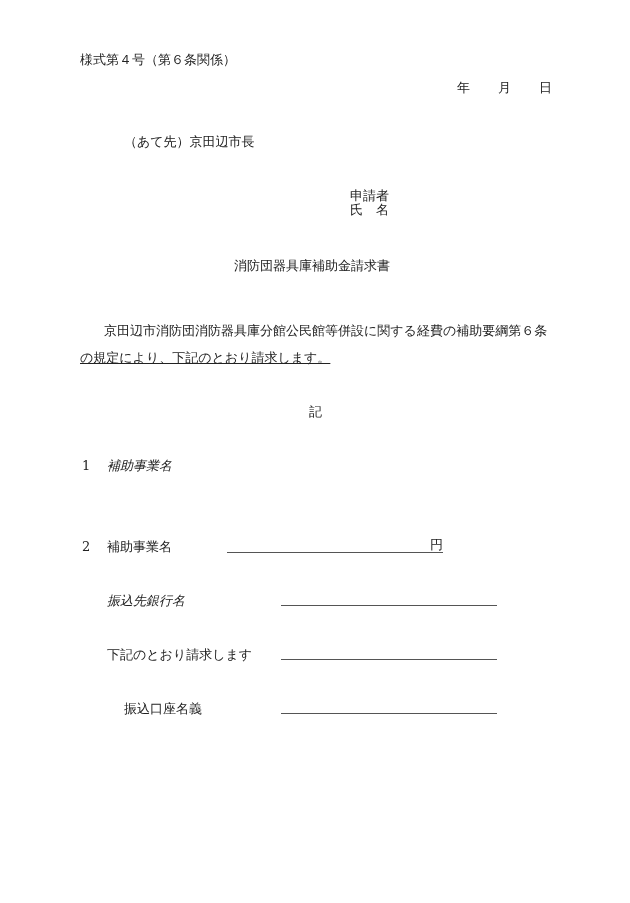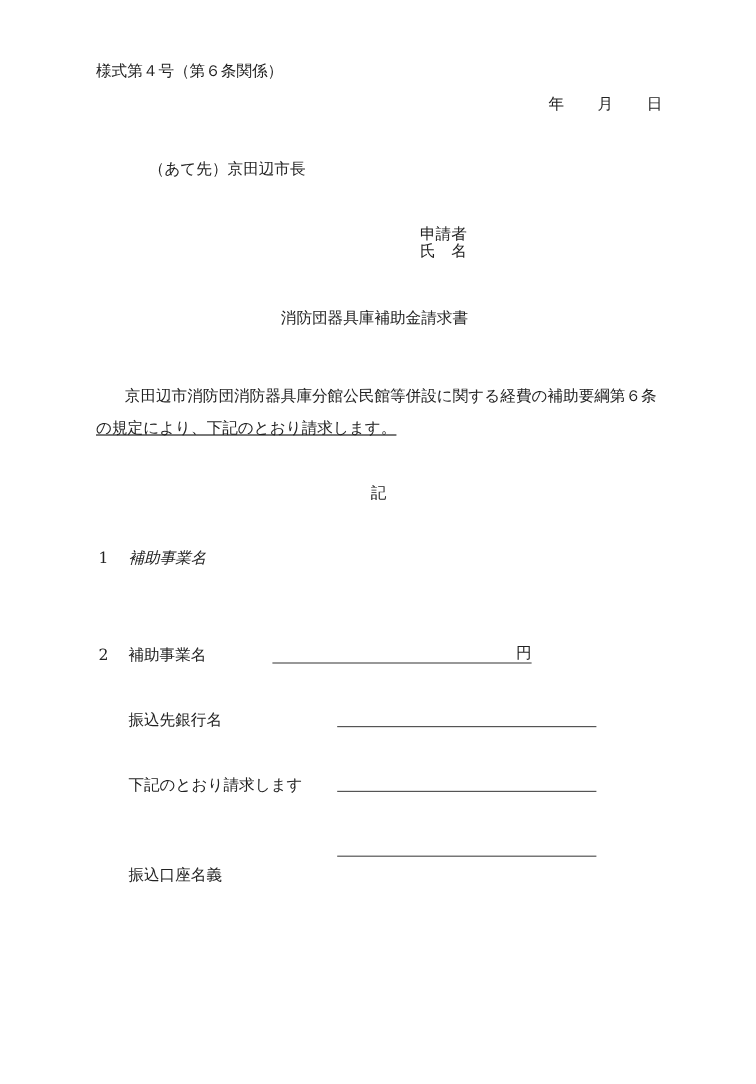--- a/index.html
+++ b/index.html
@@ -33,21 +33,21 @@
   <div class="abs" style="left:309px; top:404px;">記</div>
 
   <div class="abs" style="left:82px; top:458px;">1</div>
   <div class="abs" style="left:107px; top:458px;font-style:italic;">補助事業名</div>
 
   <div class="abs" style="left:82px; top:539px;">2</div>
   <div class="abs" style="left:107px; top:539px;">補助事業名</div>
   <div class="uline" style="left:227px; top:552px; width:216px;"></div>
   <div class="abs" style="left:430px; top:537px;">円</div>
 
-  <div class="abs" style="left:107px; top:593px;">振込先銀行名</div>
+  <div class="abs" style="left:107px; top:593px;font-style:italic;">振込先銀行名</div>
   <div class="uline" style="left:281px; top:605px; width:216px;"></div>
 
   <div class="abs" style="left:107px; top:647px;">下記のとおり請求します</div>
   <div class="uline" style="left:281px; top:659px; width:216px;"></div>
 
-  <div class="abs" style="left:107px; top:701px;margin-top:21px;">振込口座名義</div>
+  <div class="abs" style="left:124px; top:701px;">振込口座名義</div>
   <div class="uline" style="left:281px; top:713px; width:216px;"></div>
 </div>
 
 </body></html>

